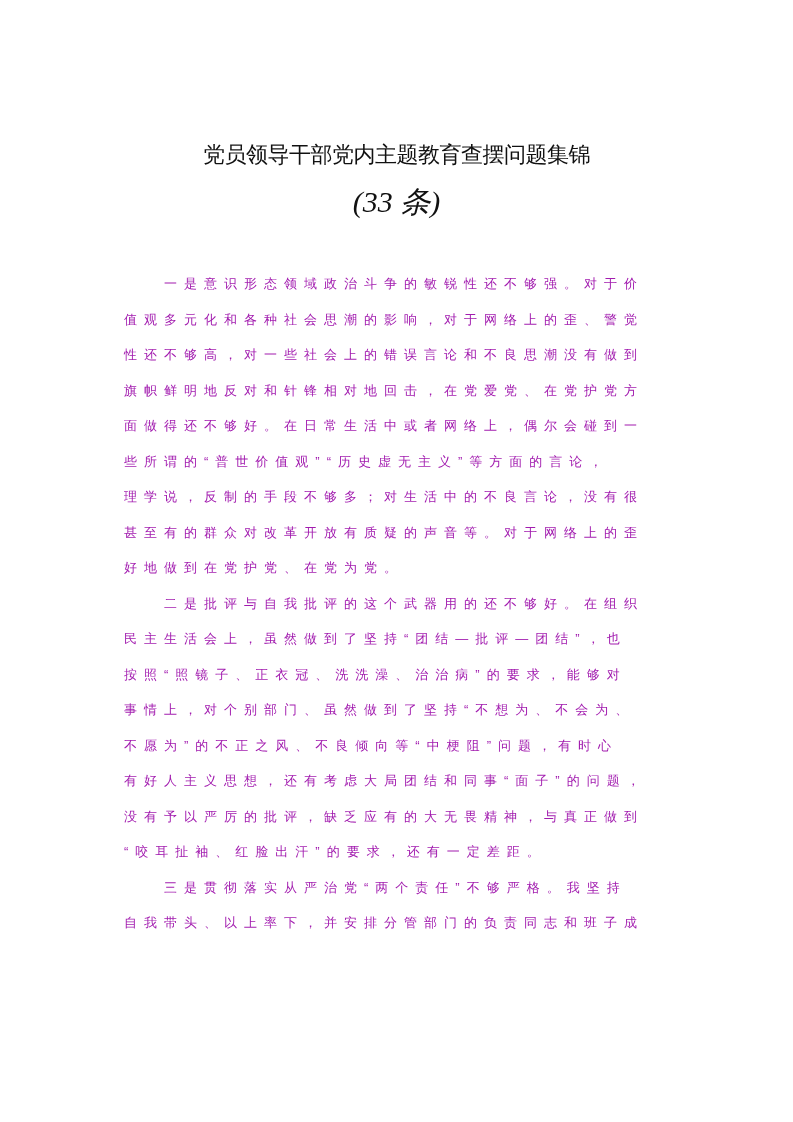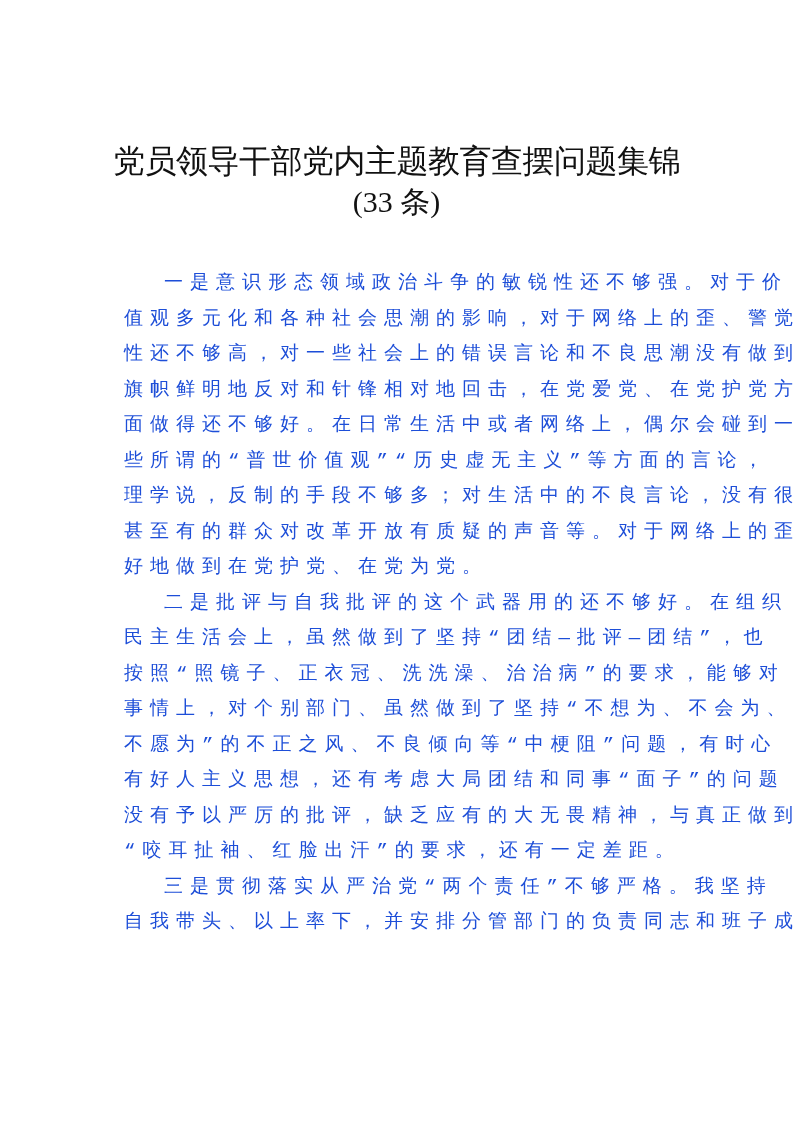--- a/index.html
+++ b/index.html
@@ -21,40 +21,40 @@
       width: 793px;
       height: 1122px;
       background: #ffffff;
     }
     .title {
       position: absolute;
       left: 0;
       width: 793px;
       text-align: center;
       font-family: Liberation Mono, monospace;
-      font-size: 32px;
+      font-size: 22px;
       color: #111;
       white-space: nowrap;
     }
     .title.main { top: 140px; letter-spacing: -0.5px; }
-    .title.sub { top: 182px; font-family: "Liberation Serif", "DejaVu Serif", serif; font-size: 30px; }
+    .title.sub { top: 182px; font-family: "Liberation Serif", "DejaVu Serif", serif; font-size: 30px; font-style: italic; }
     .body {
       position: absolute;
       left: 124px;
       top: 266px;
       width: 550px;
     }
     .line {
       height: 35.5px;
       line-height: 35.5px;
-      font-size: 19px;
+      font-size: 13px;
       white-space: nowrap;
       letter-spacing: 7px;
-      color: #1d4ed8;
-      font-family: Liberation Mono, monospace;
+      color: #a21caf;
+      font-family: Liberation Sans, sans-serif;
       overflow: visible;
     }
     .line.indent { padding-left: 40px; }
   </style>
 </head>
 <body>
 
 <div class="page">
   <div class="title main">党员领导干部党内主题教育查摆问题集锦</div>
   <div class="title sub">(33 条)</div>

